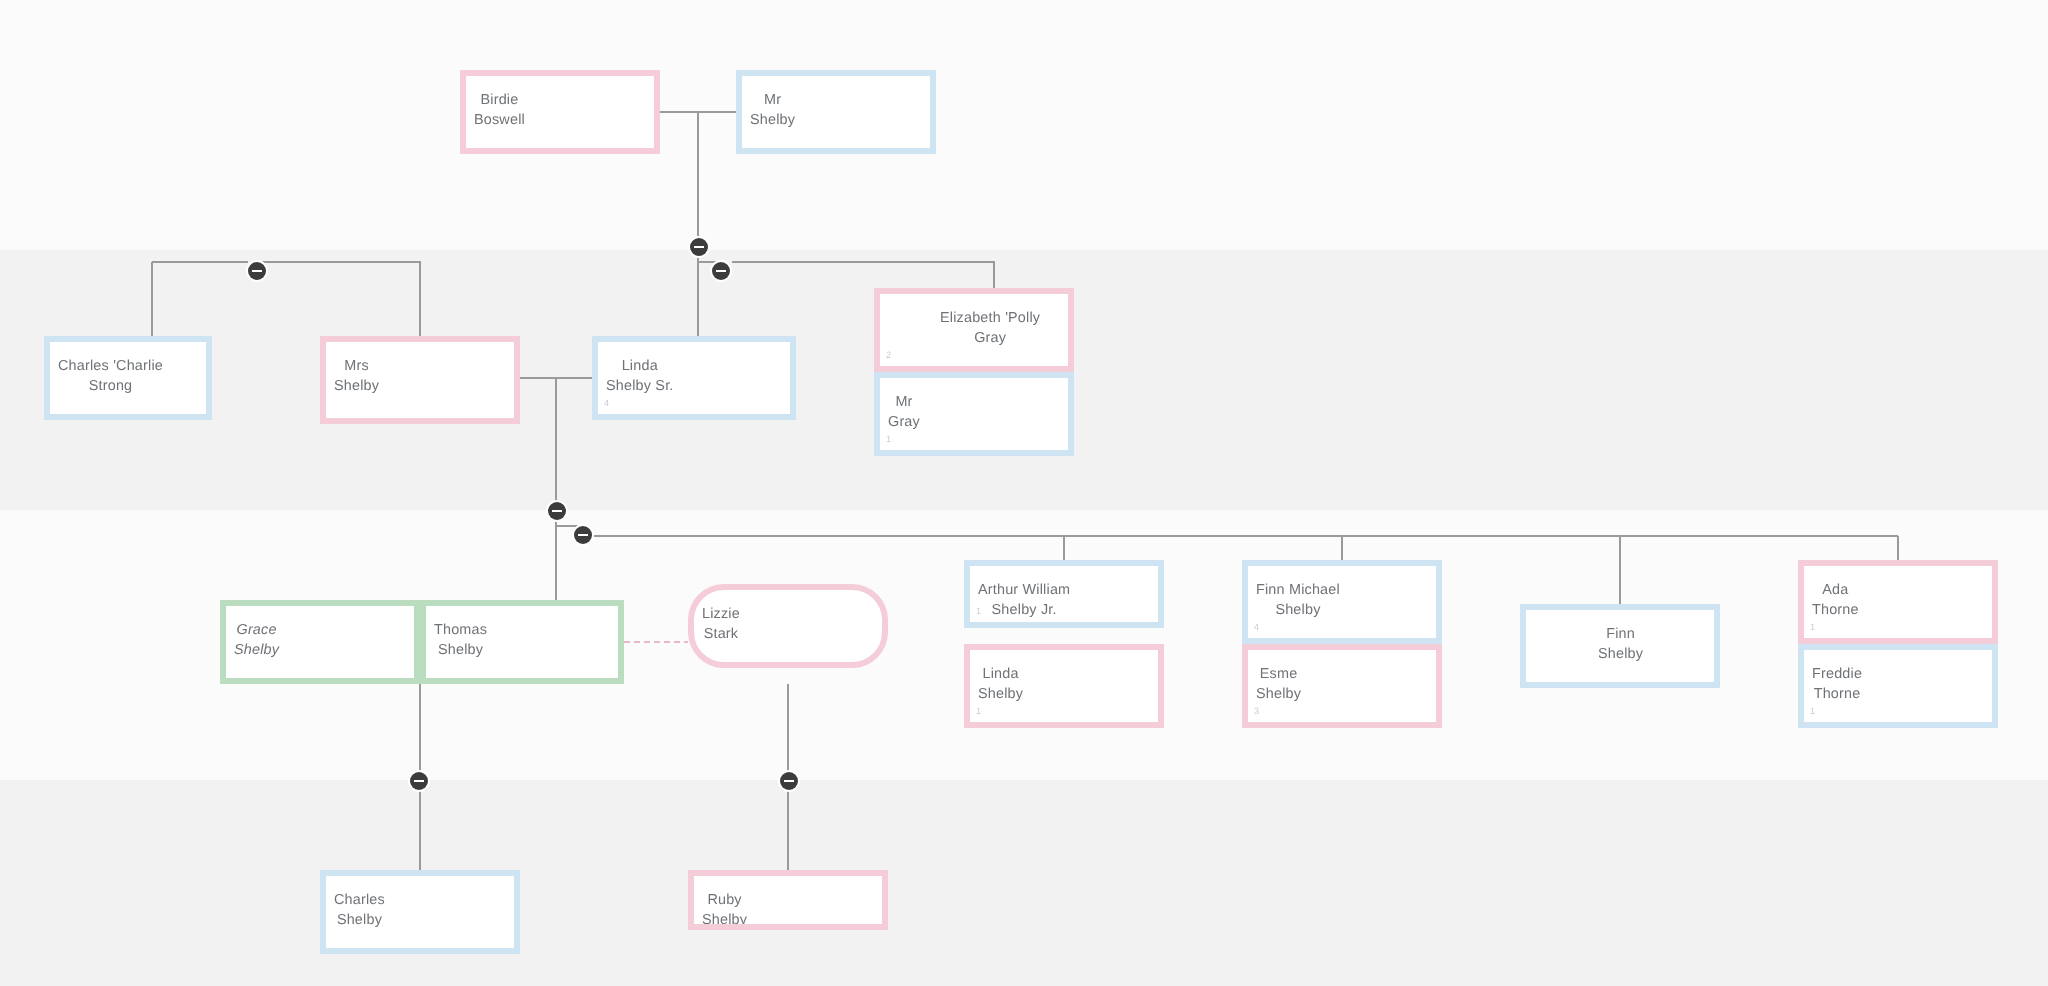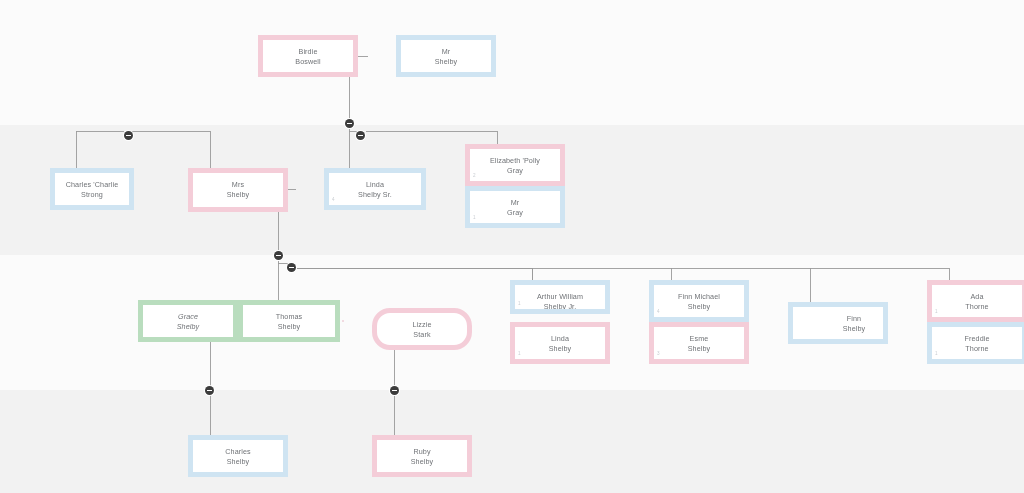--- a/index.html
+++ b/index.html
@@ -35,26 +35,25 @@
     width: 1024px;
     height: 493px;
     pointer-events: none;
   }
 
   
   .card {
     position: absolute;
     box-sizing: border-box;
     background: #ffffff;
-    border: 5px solid #0f172a;
+    border: 3px solid #0f172a;
     display: flex;
     align-items: flex-start;
-    justify-content: center;
+    justify-content: flex-start;
     overflow: hidden;
-    margin-left: 28px;
   }
   .card.female { border-color: #f4cdd8; }
   .card.male   { border-color: #cfe4f2; }
   .card.green  { border-color: #b9ddbe; }
 
   .card .label {
     margin-top: 7px;
     font-size: 7.2px;
     line-height: 1.45;
     color: #6f7276;
@@ -144,39 +143,39 @@
       </div>
       <div class="card female" style="left: 160px; top: 168px; width: 100px; height: 44px;">
         <div class="label">Mrs
 Shelby</div>
       </div>
       <div class="card male" style="left: 296px; top: 168px; width: 102px; height: 42px;">
         <div class="label">Linda
 Shelby Sr.</div>
         <div class="badge">4</div>
       </div>
-      <div class="card female" style="left: 437px; top: 144px; width: 100px; height: 42px;">
+      <div class="card female" style="left: 437px; top: 144px; width: 100px; height: 42px; padding-left: 26px;">
         <div class="label">Elizabeth 'Polly
 Gray</div>
         <div class="badge">2</div>
       </div>
       <div class="card male" style="left: 437px; top: 186px; width: 100px; height: 42px;">
         <div class="label">Mr
 Gray</div>
         <div class="badge">1</div>
       </div>
       <div class="card green" style="left: 110px; top: 300px; width: 100px; height: 42px; font-style: italic;">
         <div class="label">Grace
 Shelby</div>
       </div>
       <div class="card green" style="left: 210px; top: 300px; width: 102px; height: 42px;">
         <div class="label">Thomas
 Shelby</div>
       </div>
-      <div class="card female" style="left: 344px; top: 308px; width: 100px; height: 42px; border-radius: 18px;">
+      <div class="card female" style="left: 344px; top: 292px; width: 100px; height: 42px; border-radius: 18px;">
         <div class="label">Lizzie
 Stark</div>
       </div>
       <div class="card male" style="left: 482px; top: 280px; width: 100px; height: 34px;">
         <div class="label">Arthur William
 Shelby Jr.</div>
         <div class="badge">1</div>
       </div>
       <div class="card female" style="left: 482px; top: 322px; width: 100px; height: 42px;">
         <div class="label">Linda
@@ -204,21 +203,21 @@
       </div>
       <div class="card male" style="left: 899px; top: 322px; width: 100px; height: 42px;">
         <div class="label">Freddie
 Thorne</div>
         <div class="badge">1</div>
       </div>
       <div class="card male" style="left: 160px; top: 435px; width: 100px; height: 42px;">
         <div class="label">Charles
 Shelby</div>
       </div>
-      <div class="card female" style="left: 344px; top: 435px; width: 100px; height: 42px;">
+      <div class="card female" style="left: 344px; top: 435px; width: 100px; height: 30px;">
         <div class="label">Ruby
 Shelby</div>
       </div>
     </div>
 
   <div id="toggles">
       <div class="toggle" style="left: 345px; top: 119px;"></div>
       <div class="toggle" style="left: 356px; top: 131px;"></div>
       <div class="toggle" style="left: 124px; top: 131px;"></div>
       <div class="toggle" style="left: 274px; top: 251px;"></div>

